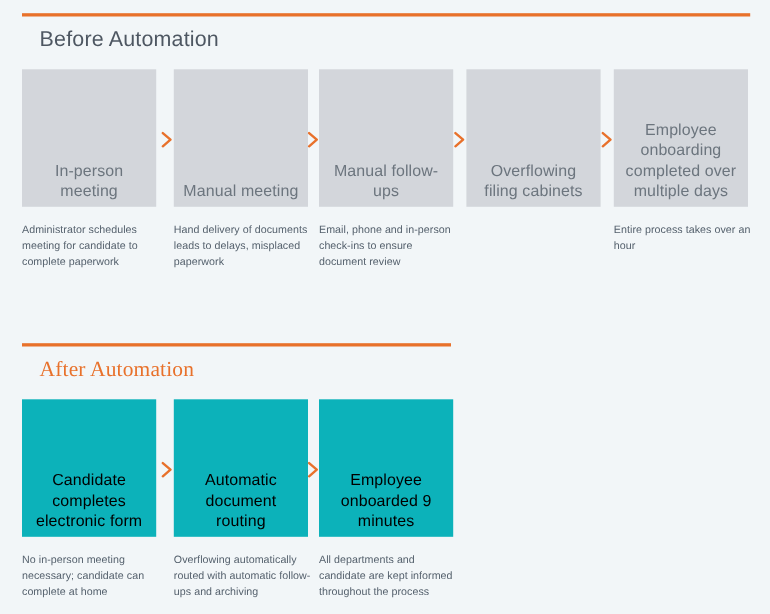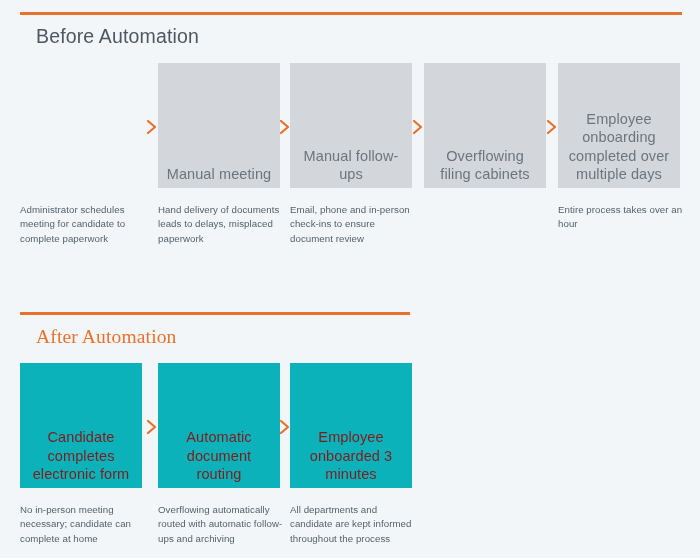--- a/index.html
+++ b/index.html
@@ -84,21 +84,21 @@
     text-align: center;
     box-sizing: border-box;
     padding: 4px 6px;
   }
   .step-box-gray {
     background: #d3d6db;
     color: #6c757e;
   }
   .step-box-teal {
     background: #0cb2ba;
-    color: #7f1d1d;
+    color: #000000;
   }
   .step-label {
     font-size: 14.5px;
     line-height: 1.28;
     letter-spacing: 0.1px;
   }
   .step-box-teal .step-label {
     font-size: 14.5px;
   }
 
@@ -138,20 +138,23 @@
 
   <div class="section section-before">
 
     <div class="rule rule-before"></div>
 
     <div class="section-title title-before">Before Automation</div>
 
     <div class="steps steps-before">
 
       <div class="step">
+        <div class="step-box step-box-gray">
+          <span class="step-label">In-person meeting</span>
+        </div>
         <div class="step-caption">Administrator schedules meeting for candidate to complete paperwork</div>
       </div>
 
       <div class="step">
         <div class="step-box step-box-gray">
           <span class="step-label">Manual meeting</span>
         </div>
         <div class="step-caption">Hand delivery of documents leads to delays, misplaced paperwork</div>
       </div>
 
@@ -216,21 +219,21 @@
 
       <div class="step">
         <div class="step-box step-box-teal">
           <span class="step-label">Automatic document routing</span>
         </div>
         <div class="step-caption">Overflowing automatically routed with automatic follow-ups and archiving</div>
       </div>
 
       <div class="step">
         <div class="step-box step-box-teal">
-          <span class="step-label">Employee onboarded 3 minutes</span>
+          <span class="step-label">Employee onboarded 9 minutes</span>
         </div>
         <div class="step-caption">All departments and candidate are kept informed throughout the process</div>
       </div>
 
       <span class="chevron arrow-0">
         <svg width="16" height="18" viewBox="0 0 16 18">
             <polyline points="4,3 11,9 4,15" fill="none" stroke="#e8712b" stroke-width="2.2" stroke-linecap="round" stroke-linejoin="round"></polyline>
           </svg>
       </span>
       <span class="chevron arrow-1">

